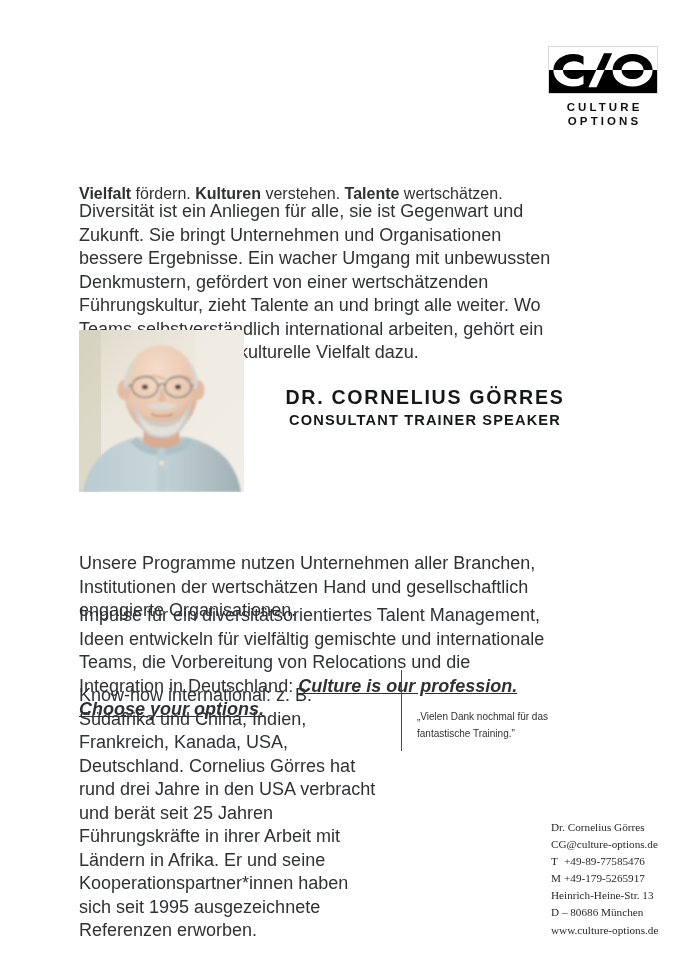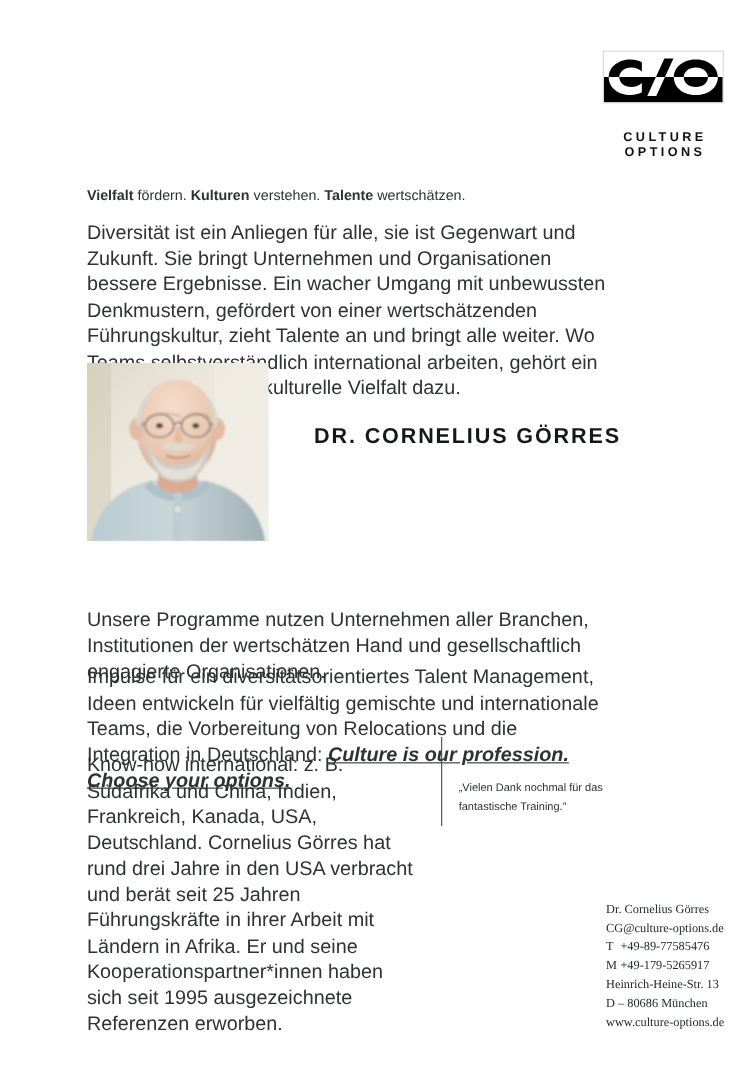--- a/index.html
+++ b/index.html
@@ -43,37 +43,37 @@
   .logo-letters {
     position: absolute;
     left: 0;
     top: 0;
     width: 100%;
     height: 100%;
   }
   .logo-letters svg { display: block; width: 100%; height: 100%; }
 
   .logo-wordmark {
-    margin-top: 24px;
+    margin-top: 6px;
     text-align: center;
     color: #111111;
     font-weight: bold;
     font-size: 11.5px;
     line-height: 14px;
     letter-spacing: 3.1px;
   }
   .logo-wordmark div { text-indent: 3.1px; }
 
   
   .headline {
     position: absolute;
     left: 79px;
-    top: 156px;
+    top: 169px;
     width: 470px;
-    font-size: 13px;
+    font-size: 16px;
     line-height: 17px;
     color: #2f3134;
   }
   .headline b { font-weight: bold; }
 
   .para {
     position: absolute;
     left: 79px;
     width: 472px;
     font-size: 18px;
@@ -294,20 +294,21 @@
       <ellipse cx="99" cy="57" rx="3.1" ry="2.4" fill="#4b4740"></ellipse>
 
       <path d="M45 58 C44 45 50 33 58 27 C52 38 49 48 49 58 Z" fill="#d9d5cd"></path>
       <path d="M119 58 C120 45 114 33 106 27 C112 38 115 48 115 58 Z" fill="#d9d5cd"></path>
     </g>
   </svg>
 </div>
 
 <div class="name-block">
   <div class="name-main">DR. CORNELIUS GÖRRES</div>
+  <div class="name-sub">CONSULTANT TRAINER SPEAKER</div>
 </div>
 
 <p class="para para-programs">Unsere Programme nutzen Unternehmen aller Branchen, Institutionen der wertschätzen Hand und gesellschaftlich engagierte Organisationen.</p>
 
 <p class="para para-impulse"><span>Impulse für ein diversitätsorientiertes Talent Management, Ideen entwickeln für vielfältig gemischte und internationale Teams, die Vorbereitung von Relocations und die Integration in Deutschland: </span><em class="bi">Culture is our profession. Choose your options.</em></p>
 
 <p class="para para-knowhow">Know-how international: z. B. Südafrika und China, Indien, Frankreich, Kanada, USA, Deutschland. Cornelius Görres hat rund drei Jahre in den USA verbracht und berät seit 25 Jahren Führungskräfte in ihrer Arbeit mit Ländern in Afrika. Er und seine Kooperationspartner*innen haben sich seit 1995 ausgezeichnete Referenzen erworben.</p>
 
 <div class="quote-rule"></div>
 <p class="quote-text">„Vielen Dank nochmal für das fantastische Training.”</p>

